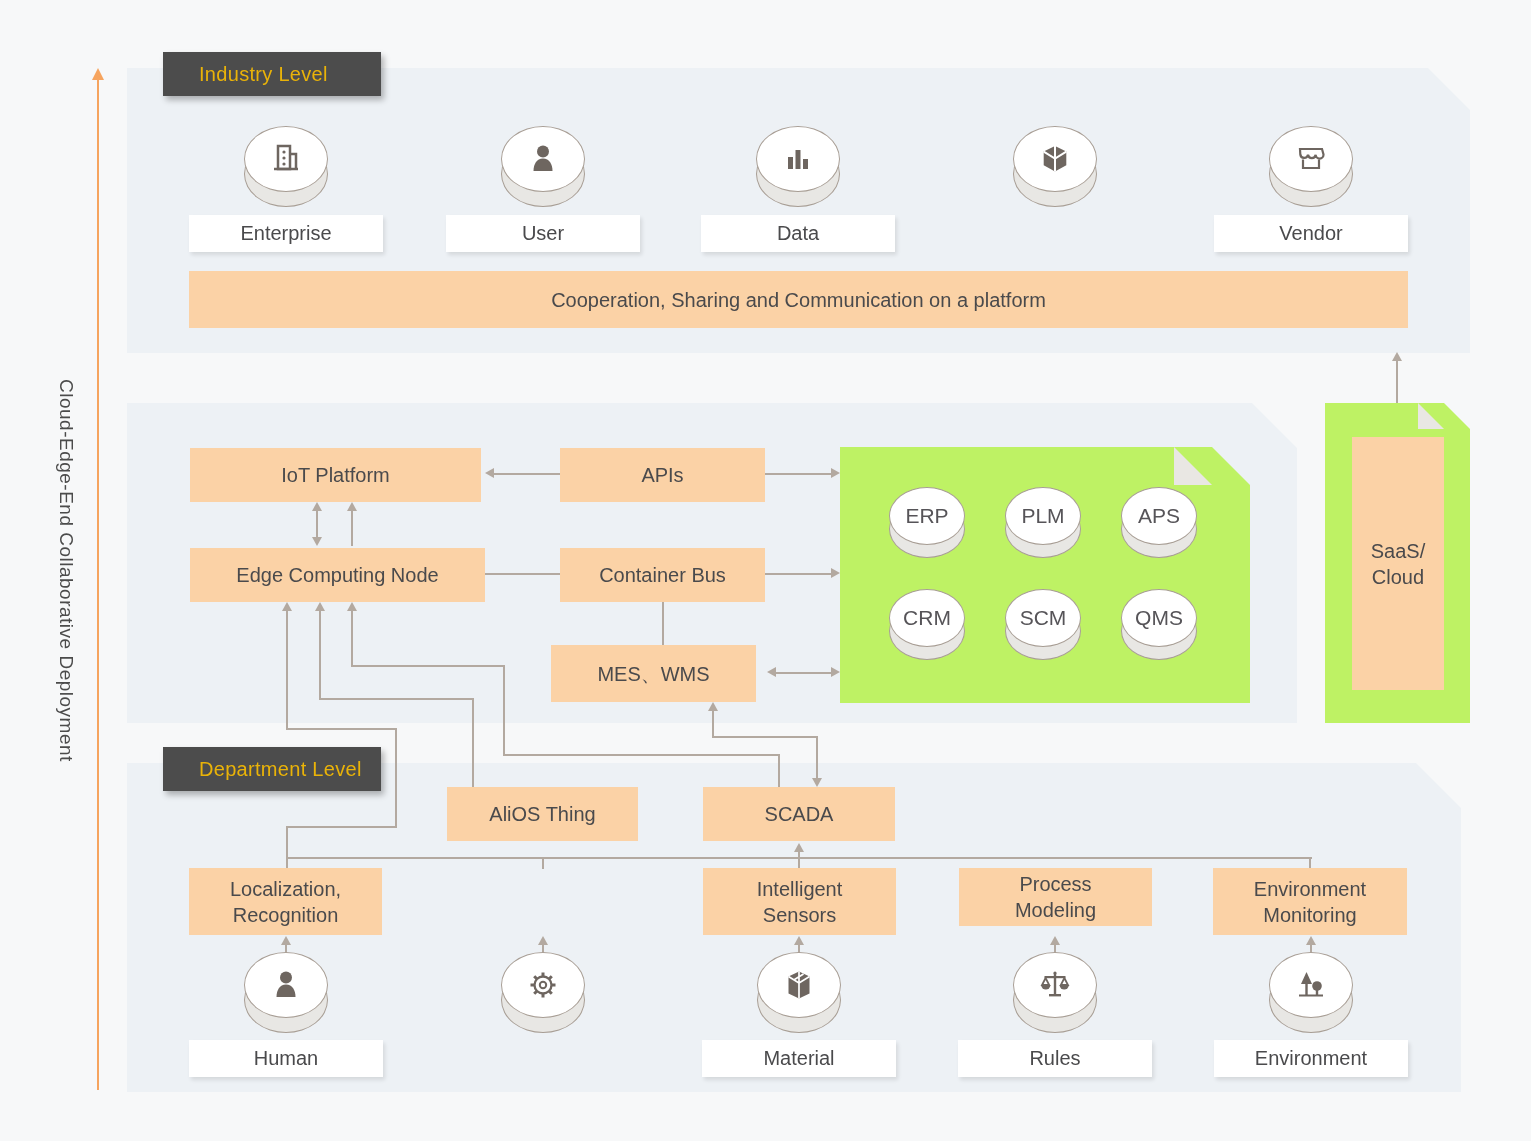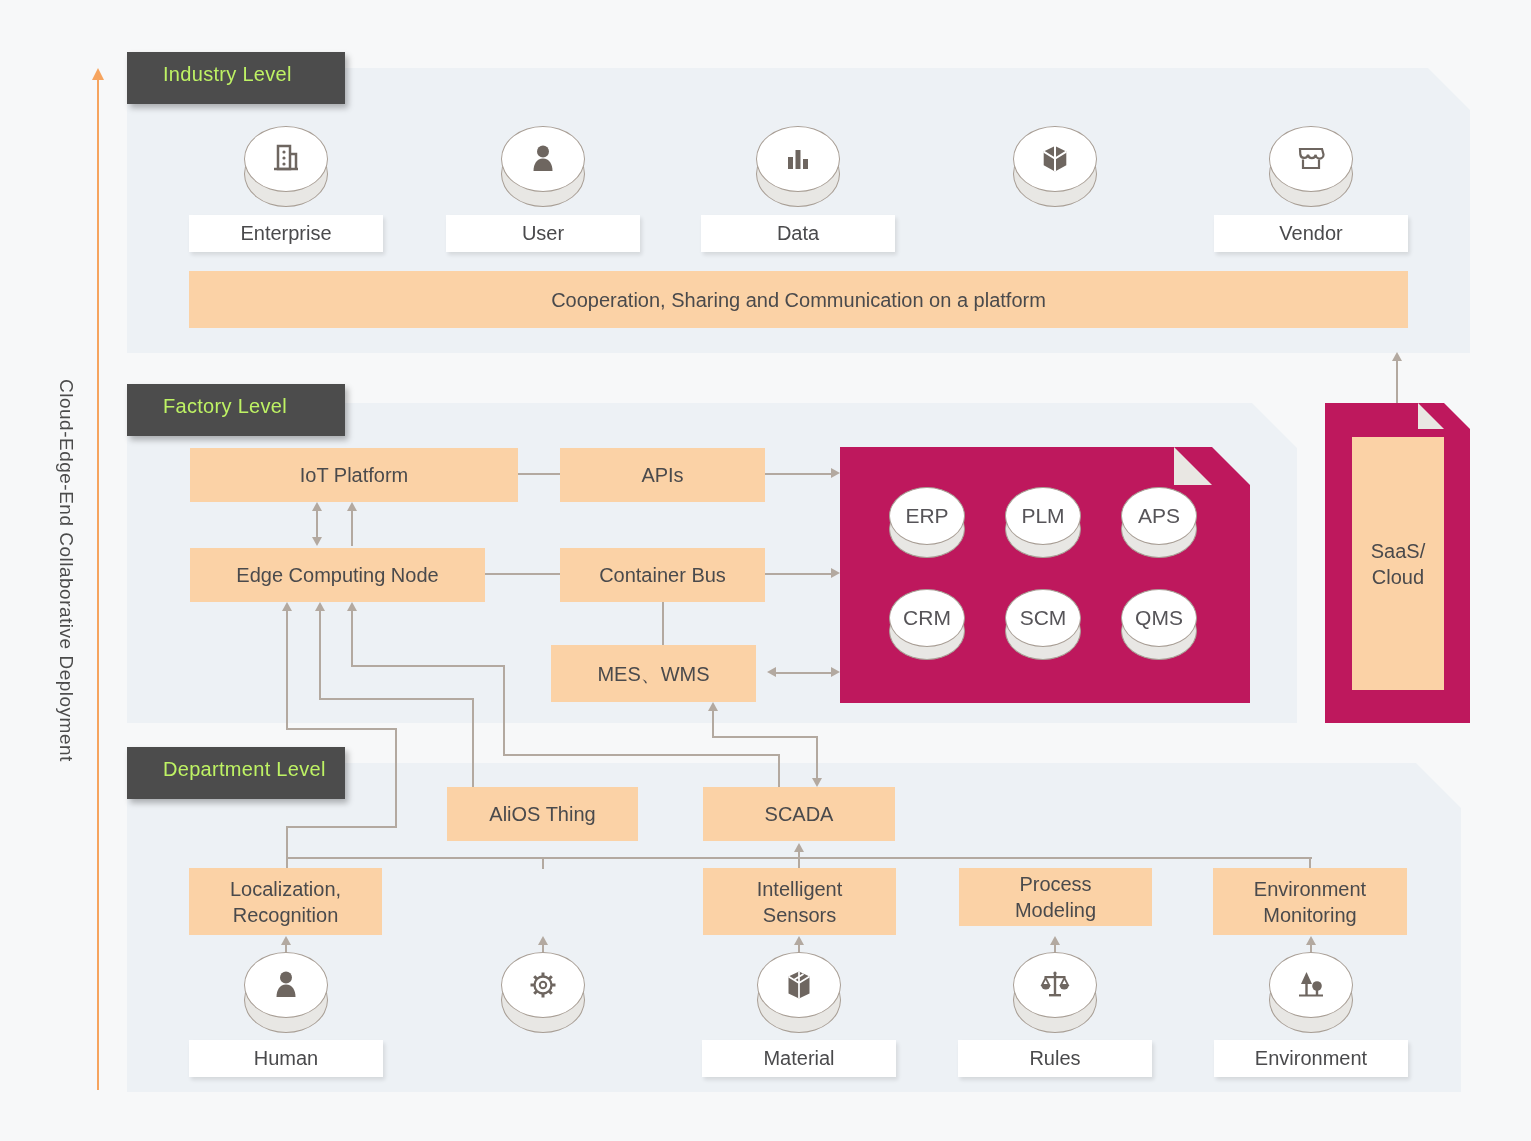--- a/index.html
+++ b/index.html
@@ -9,29 +9,29 @@
     --level-tag-gray:#4c4c4c;
     --panel-blue-gray:#edf1f5;
     --connector-gray:#b3a9a0;
   }
   html,body{margin:0;padding:0;background:#f7f8f9;}
   #canvas{position:relative;width:1531px;height:1141px;background:#f7f8f9;overflow:hidden;
     font-family:"Liberation Sans","DejaVu Sans",sans-serif;color:#4a4a4c;}
   .panel{position:absolute;background:var(--panel-blue-gray,#edf1f5);}
   .cut42{clip-path:polygon(0 0,calc(100% - 42px) 0,100% 42px,100% 100%,0 100%);}
   .cut45{clip-path:polygon(0 0,calc(100% - 45px) 0,100% 45px,100% 100%,0 100%);}
-  .tag{position:absolute;width:218px;height:52px;background:var(--level-tag-gray,#4c4c4c);color:#bef264;
+  .tag{position:absolute;width:218px;height:44px;background:var(--level-tag-gray,#4c4c4c);color:#eab308;
     font-size:20px;line-height:45px;padding-left:36px;box-sizing:border-box;letter-spacing:.3px;
-    box-shadow:3px 4px 6px rgba(0,0,0,.28);}
+    box-shadow:3px 4px 6px rgba(0,0,0,.28);margin-left:36px;}
   .obox{position:absolute;background:var(--highlight-orange,#fbd2a6);display:flex;align-items:center;
     justify-content:center;text-align:center;font-size:20px;line-height:1.3;color:#4a4a4c;}
   .fn span{display:inline-block;max-width:140px;}
   .wlabel{position:absolute;width:194px;height:37px;background:#fff;font-size:20px;line-height:37px;
     text-align:center;box-shadow:2px 3px 4px rgba(0,0,0,.10);}
-  .wbox{position:absolute;background:#be185d;}
+  .wbox{position:absolute;background:#bef264;}
   .fold{position:absolute;background:#e9e7e3;clip-path:polygon(0 0,100% 100%,0 100%);}
   .cyl{position:absolute;width:84px;height:81px;}
   .cyl .back{position:absolute;left:0;top:15px;width:82px;height:64px;border:1px solid #a89e95;
     border-radius:50%;background:#e8e7e4;}
   .cyl .face{position:absolute;left:0;top:0;width:82px;height:64px;border:1px solid #a89e95;
     border-radius:50%;background:#fff;display:flex;align-items:center;justify-content:center;}
   .scyl{position:absolute;width:76px;height:71px;}
   .scyl .back{position:absolute;left:0;top:13px;width:74px;height:56px;border:1px solid #a89e95;
     border-radius:50%;background:#e8e7e4;}
   .scyl .face{position:absolute;left:0;top:0;width:74px;height:56px;border:1px solid #a89e95;
@@ -57,21 +57,20 @@
 
   <div class="axis-label">Cloud-Edge-End Collaborative Deployment</div>
   <div class="axis-line"></div>
   <div class="axis-head"></div>
 
   <div class="panel cut42" style="left:127px;top:68px;width:1343px;height:285px"></div>
   <div class="panel cut45" style="left:127px;top:403px;width:1170px;height:320px"></div>
   <div class="panel cut45" style="left:127px;top:763px;width:1334px;height:329px"></div>
 
   <div class="tag" style="left:127px;top:52px">Industry Level</div>
-  <div class="tag" style="left:127px;top:384px">Factory Level</div>
   <div class="tag" style="left:127px;top:747px">Department Level</div>
 
   <div class="ln" style="left:490px;top:473px;width:70px;height:2px"></div>
   <div class="ah l" style="left:485px;top:468px"></div>
 
   <div class="ln" style="left:765px;top:473px;width:67px;height:2px"></div>
   <div class="ah r" style="left:831px;top:468px"></div>
 
   <div class="ln" style="left:316px;top:506px;width:2px;height:36px"></div>
   <div class="ah u" style="left:312px;top:502px"></div>
@@ -190,21 +189,21 @@
           <path d="M10 18.5V27h16v-8.5"></path>
         </svg>
     </div>
   </div>
   <div class="wlabel" style="left:189px;top:215px">Enterprise</div>
   <div class="wlabel" style="left:446px;top:215px">User</div>
   <div class="wlabel" style="left:701px;top:215px">Data</div>
   <div class="wlabel" style="left:1214px;top:215px">Vendor</div>
   <div class="obox" style="left:189px;top:271px;width:1219px;height:57px">Cooperation, Sharing and Communication on a platform</div>
 
-  <div class="obox" style="left:190px;top:448px;width:328px;height:54px">IoT Platform</div>
+  <div class="obox" style="left:190px;top:448px;width:291px;height:54px">IoT Platform</div>
   <div class="obox" style="left:560px;top:448px;width:205px;height:54px">APIs</div>
   <div class="obox" style="left:190px;top:548px;width:295px;height:54px">Edge Computing Node</div>
   <div class="obox" style="left:560px;top:548px;width:205px;height:54px">Container Bus</div>
   <div class="obox" style="left:551px;top:645px;width:205px;height:57px">MES、WMS</div>
 
   <div class="wbox" style="left:840px;top:447px;width:410px;height:256px;clip-path:polygon(0 0,372px 0,100% 38px,100% 100%,0 100%)">
     <div class="fold" style="left:334px;top:0;width:38px;height:38px"></div>
     <div class="scyl" style="left:49px;top:40px">
       <div class="back"></div>
       <div class="face">ERP</div>

